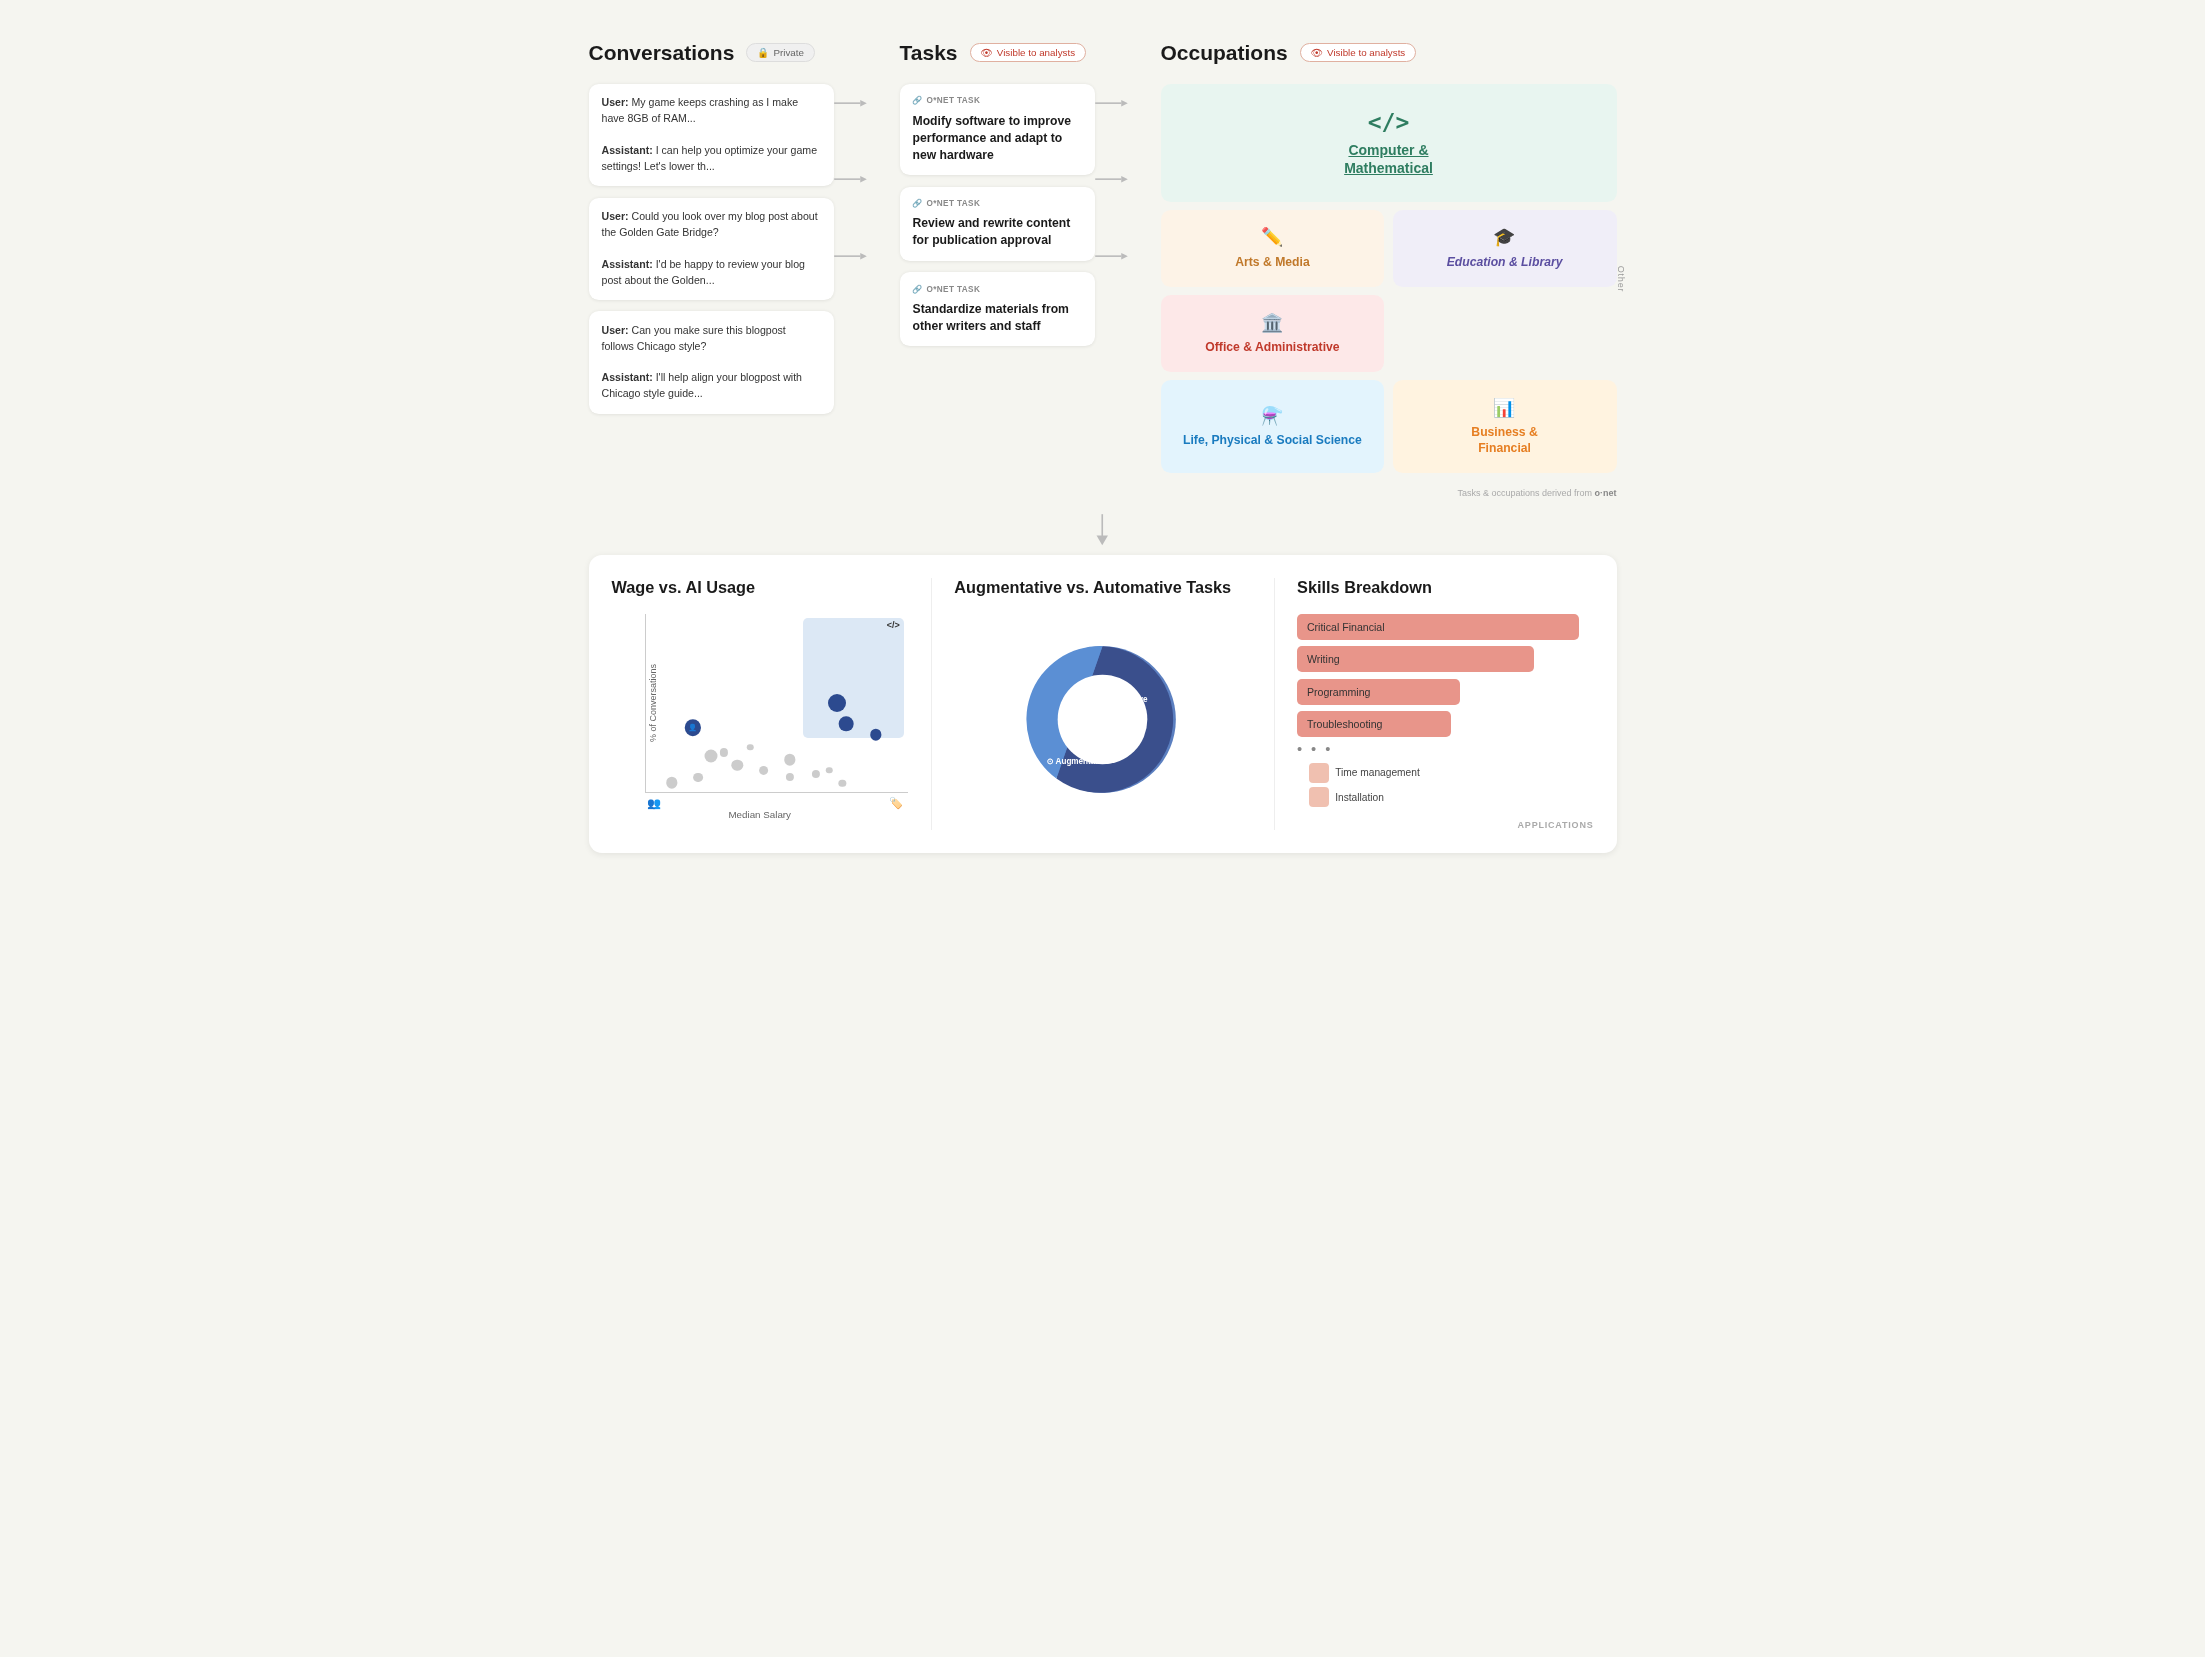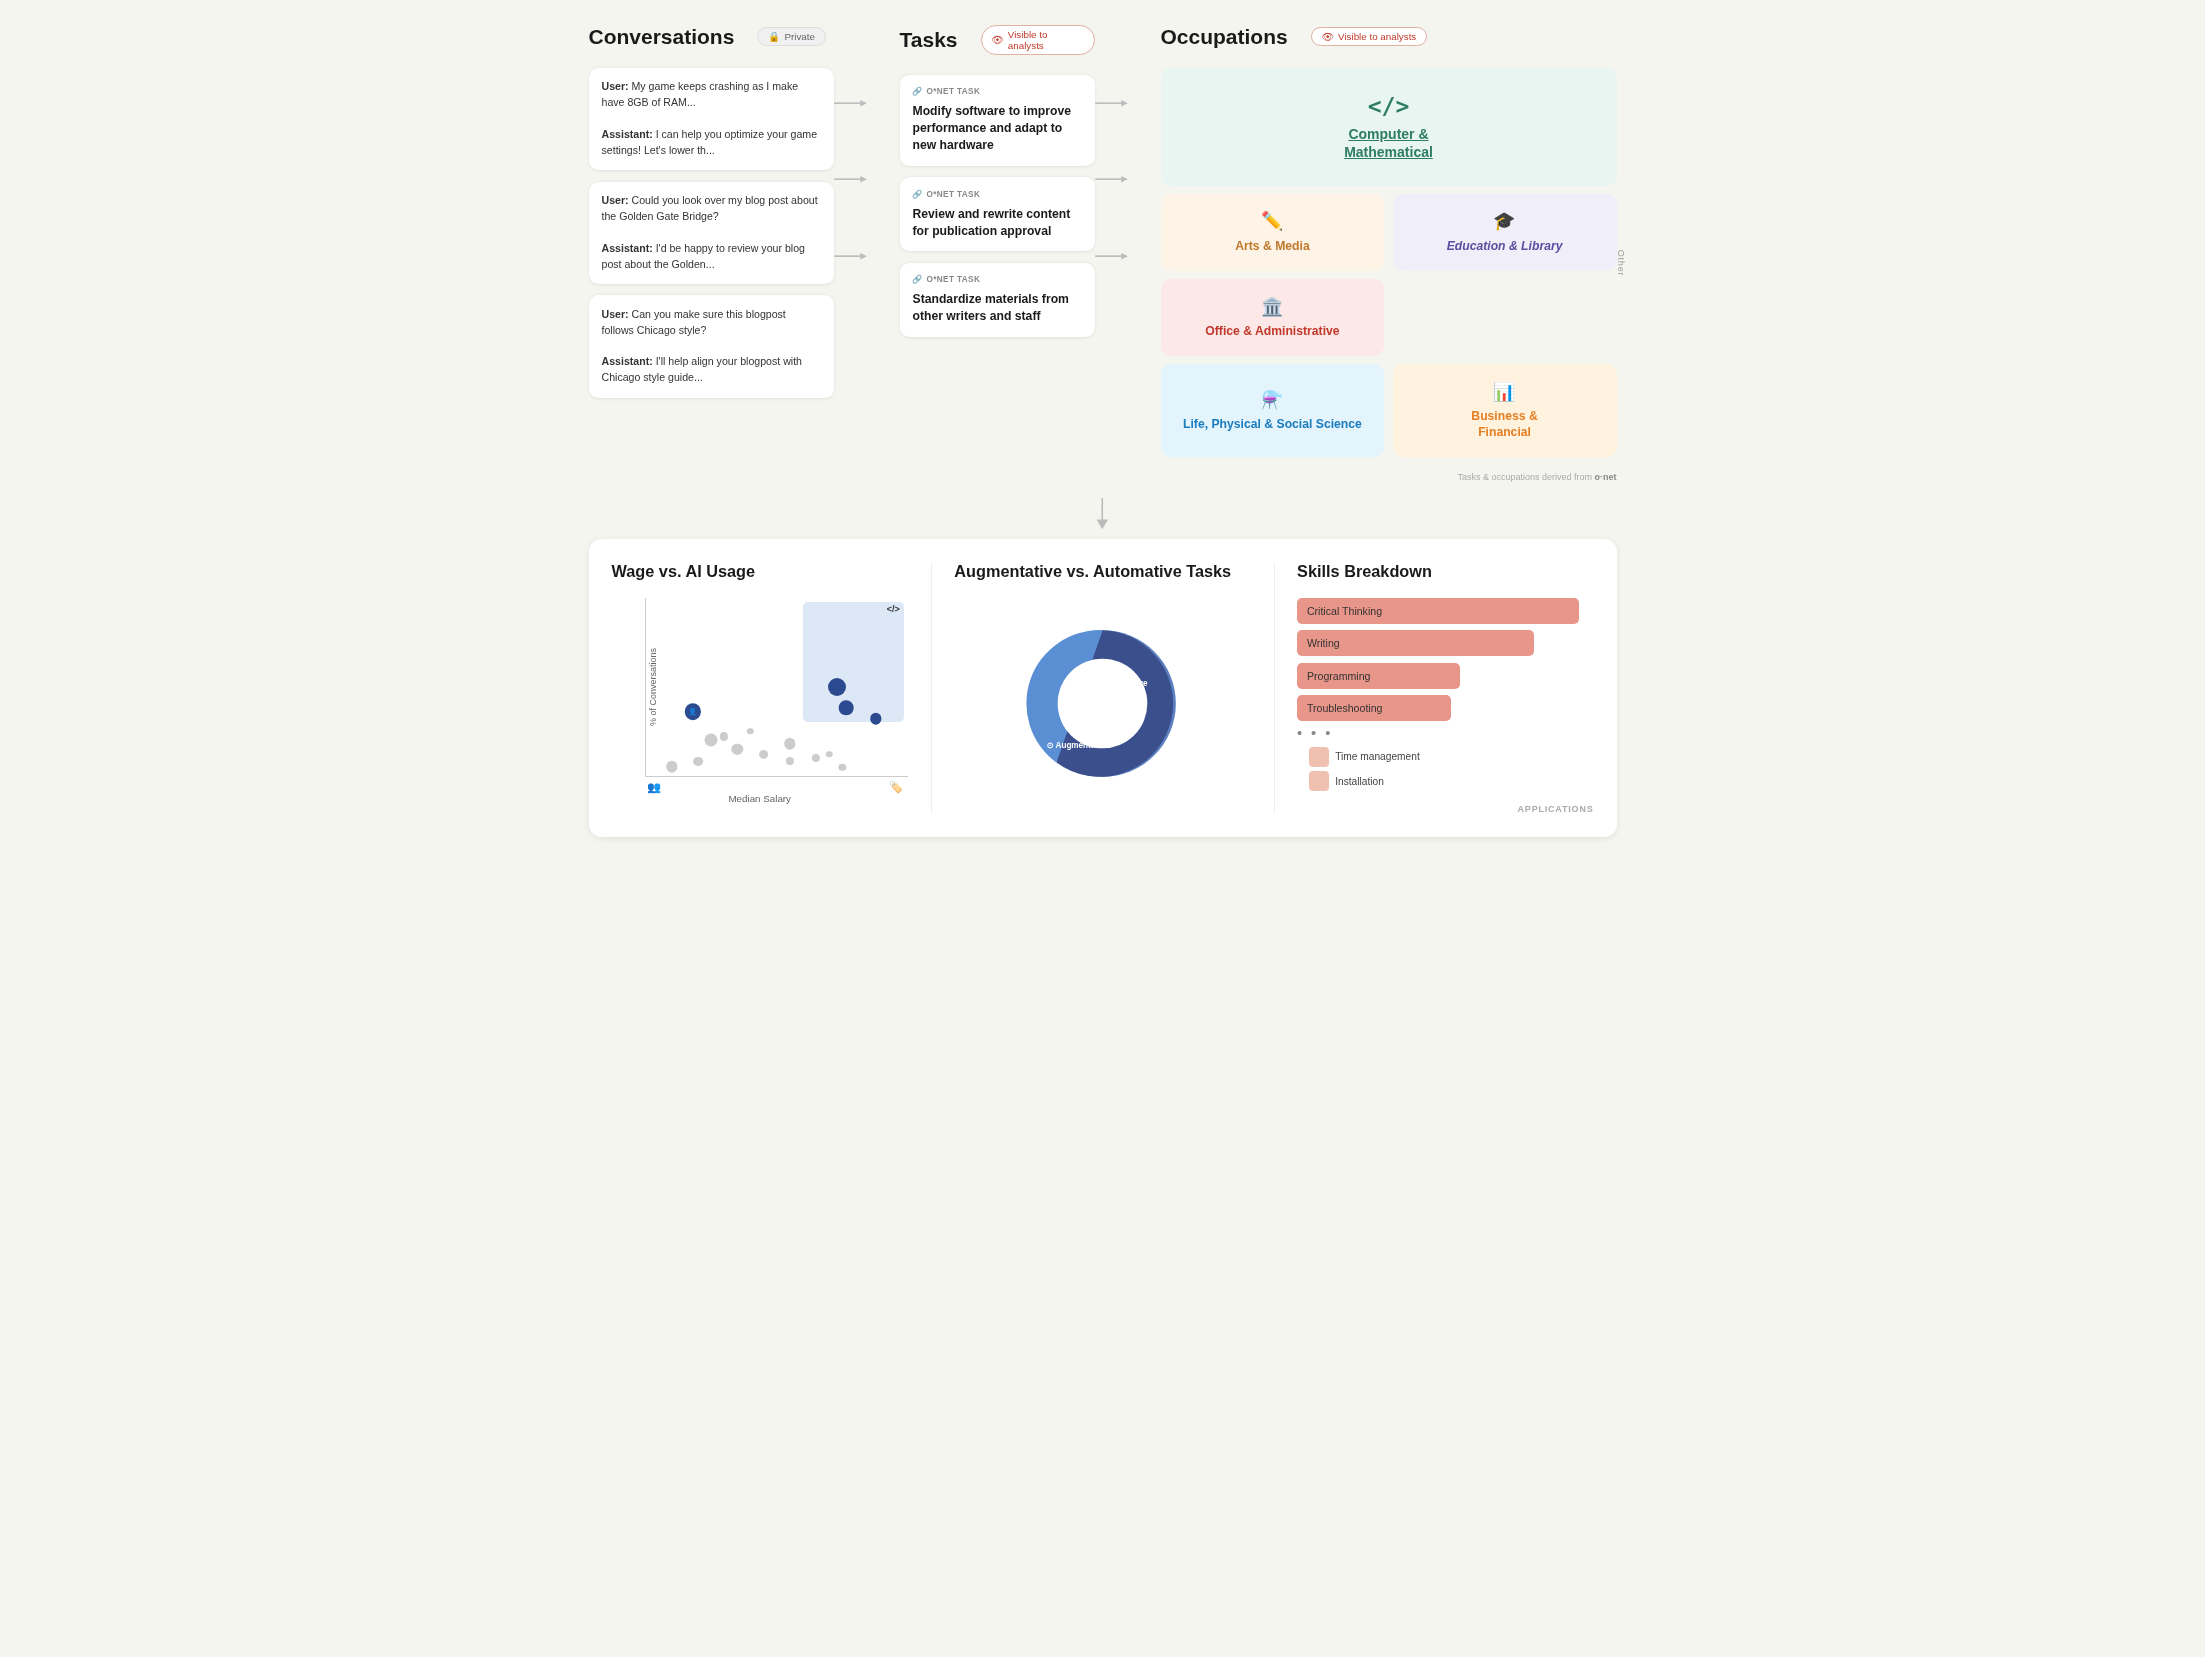--- a/index.html
+++ b/index.html
@@ -30,22 +30,23 @@
     }
 
     .col-conversations { flex: 0 0 245px; }
     .col-tasks { flex: 0 0 228px; padding-left: 33px; }
     .col-occupations { flex: 1; padding-left: 33px; }
 
     
     .col-header {
       display: flex;
       align-items: center;
-      gap: 23px;
+      gap: 12px;
       margin-bottom: 8.2px;
+      margin-top: 16px;
     }
 
     .col-title {
       font-size: 21px;
       font-weight: 800;
       color: #1a1a1a;
     }
 
     .badge {
       display: flex;
@@ -648,21 +649,21 @@
     </div>
 
     <div class="panel-divider"></div>
 
     <div class="bottom-panel">
       <div class="panel-title">Skills Breakdown</div>
 
       <div class="skills-list">
         <div class="skill-bar">
           <div class="skill-bar-fill critical">
-            <span>Critical Thinking</span>
+            <span>Critical Financial</span>
           </div>
         </div>
         <div class="skill-bar">
           <div class="skill-bar-fill writing">
             <span>Writing</span>
           </div>
         </div>
         <div class="skill-bar">
           <div class="skill-bar-fill programming">
             <span>Programming</span>

